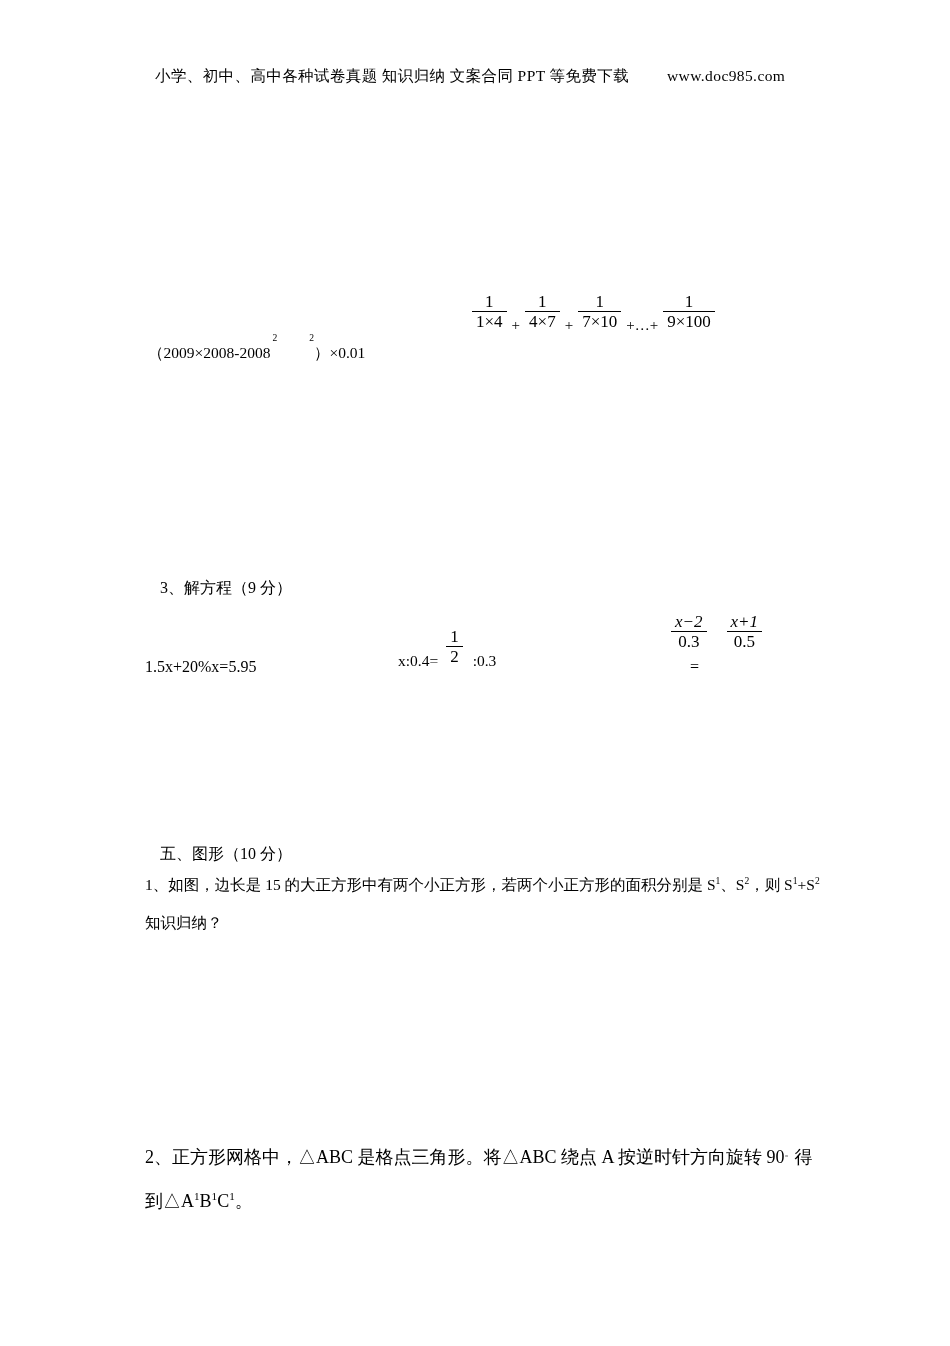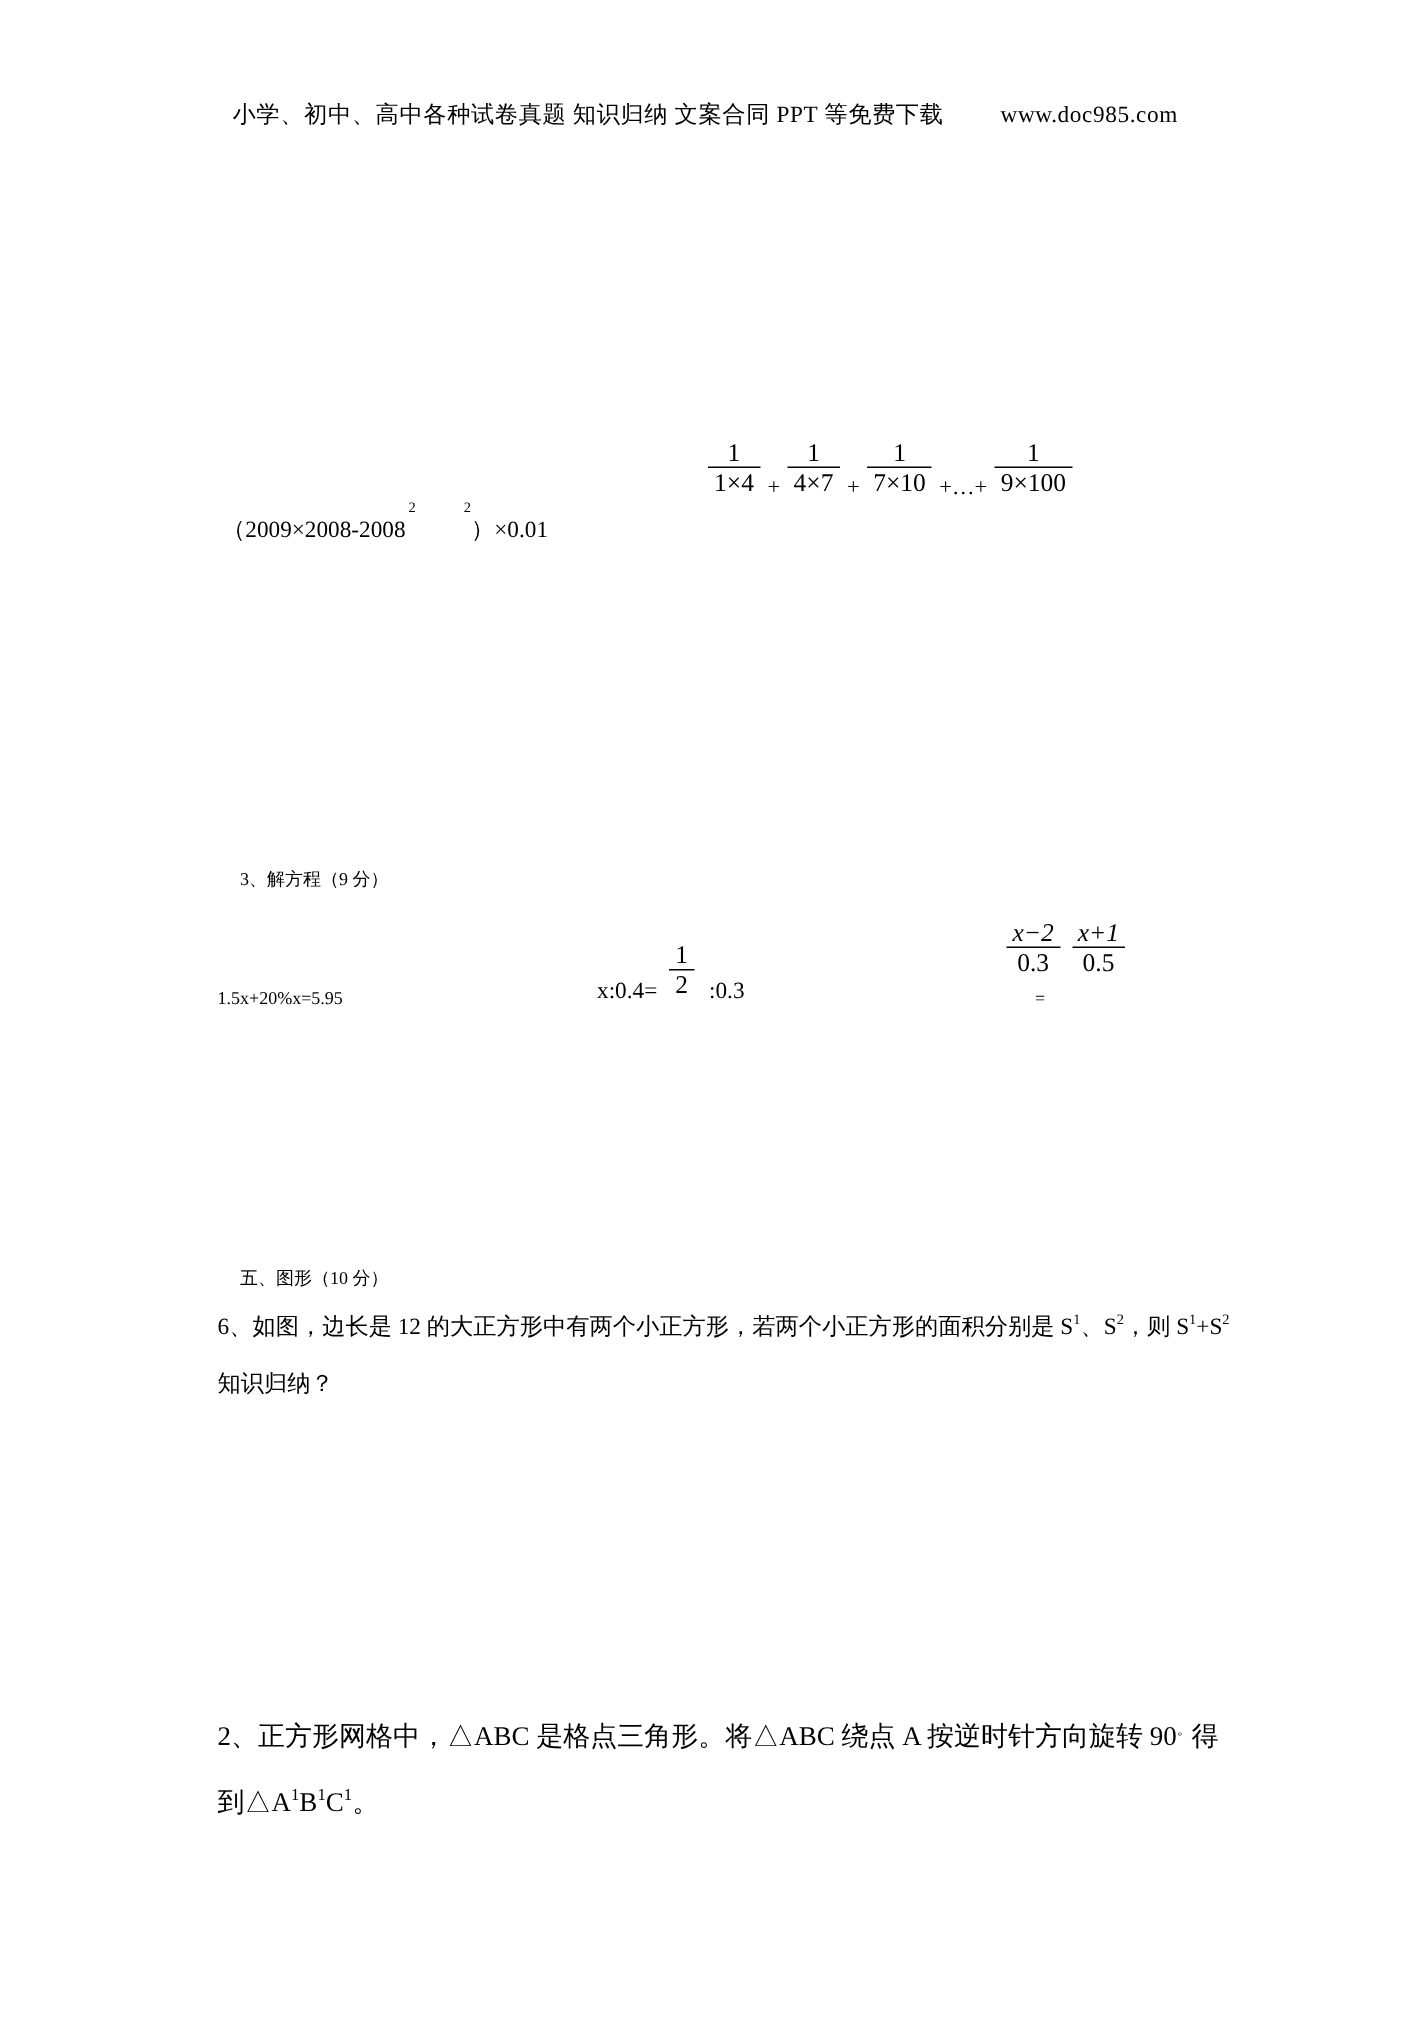--- a/index.html
+++ b/index.html
@@ -73,21 +73,21 @@
   }
   .op {
     font-size: 15px;
     padding: 0 3px 1px 3px;
     align-self: flex-end;
     position: relative;
     top: 4px;
   }
 
   .q-label {
-    font-size: 12px;
+    font-size: 16px;
   }
   .italic {
     font-style: italic;
     font-family: "Liberation Serif", serif;
   }
 </style>
 </head>
 <body>
 
 <div class="page">
@@ -133,30 +133,30 @@
       <span class="den">2</span>
     </span>
     <span style="align-self:flex-end; position:relative; top:4px; margin-left:8px;">:0.3</span>
   </div>
 
   <div class="expr-row" style="top:612px; left:669px; font-size:15.5px;align-items:center;">
     <span class="frac italic" style="font-size:17px;">
       <span class="num">x−2</span>
       <span class="den" style="font-style:normal;">0.3</span>
     </span>
-    <span class="frac italic" style="font-size:17px; margin-left:6px;">
+    <span class="frac italic" style="font-size:17px; margin-left:18px;">
       <span class="num">x+1</span>
       <span class="den" style="font-style:normal;">0.5</span>
     </span>
   </div>
   <div class="abs q-label" style="top:658px; left:690px;">=</div>
 
   <div class="abs q-label" style="top:816px; left:160px;margin-top:28px;">五、图形（10 分）</div>
 
   <div style="position:absolute; top:866px; left:145px; width:680px; font-size:15.5px; line-height:2.45;">
-    <span>6、如图，边长是 12 的大正方形中有两个小正方形，若两个小正方形的面积分别是 S</span><span class="sup">1</span><span>、S</span><span class="sup">2</span><span>，则 S</span><span class="sup">1</span><span>+S</span><span class="sup">2</span><span>知识归纳？</span>
+    <span>1、如图，边长是 15 的大正方形中有两个小正方形，若两个小正方形的面积分别是 S</span><span class="sup">1</span><span>、S</span><span class="sup">2</span><span>，则 S</span><span class="sup">1</span><span>+S</span><span class="sup">2</span><span>知识归纳？</span>
   </div>
 
   <div style="position:absolute; top:1135px; left:145px; width:680px; font-size:18px; line-height:2.45;">
     <span>2、正方形网格中，△ABC 是格点三角形。将△ABC 绕点 A 按逆时针方向旋转 90</span><span class="sup" style="font-size:0.55em;">。</span><span>得到△A</span><span class="sup">1</span><span>B</span><span class="sup">1</span><span>C</span><span class="sup">1</span><span>。</span>
   </div>
 
 </div>
 
 </body></html>

